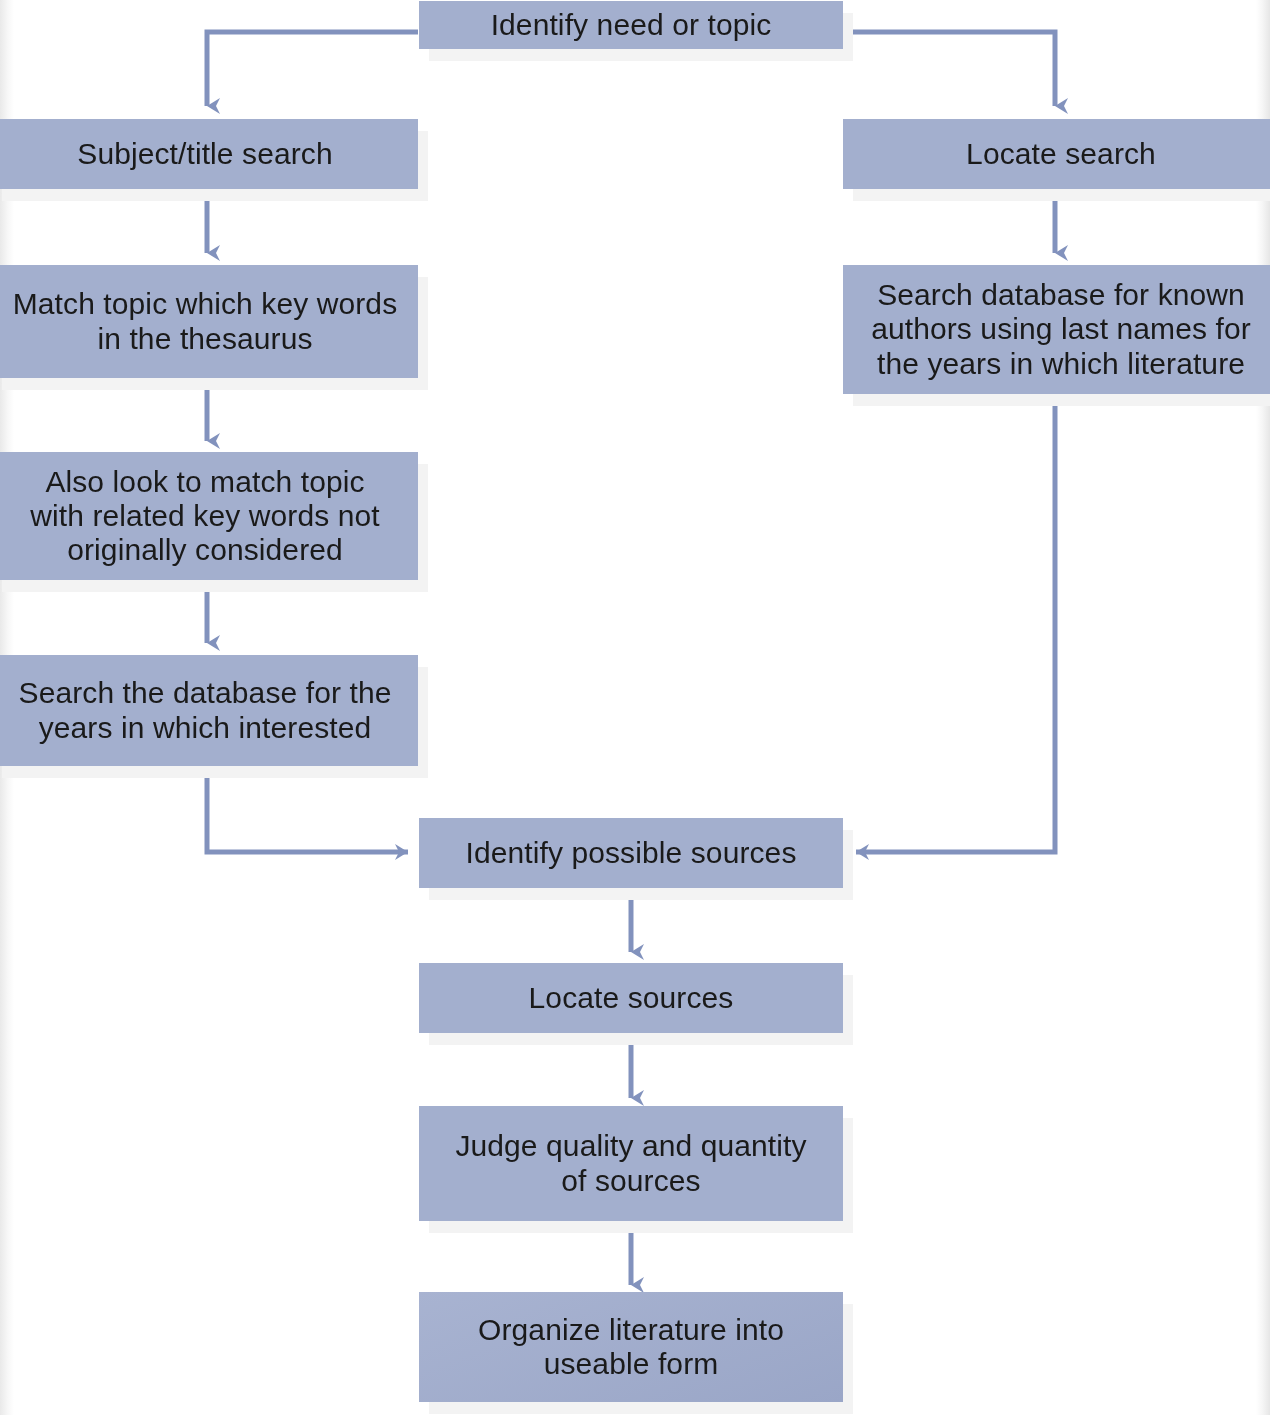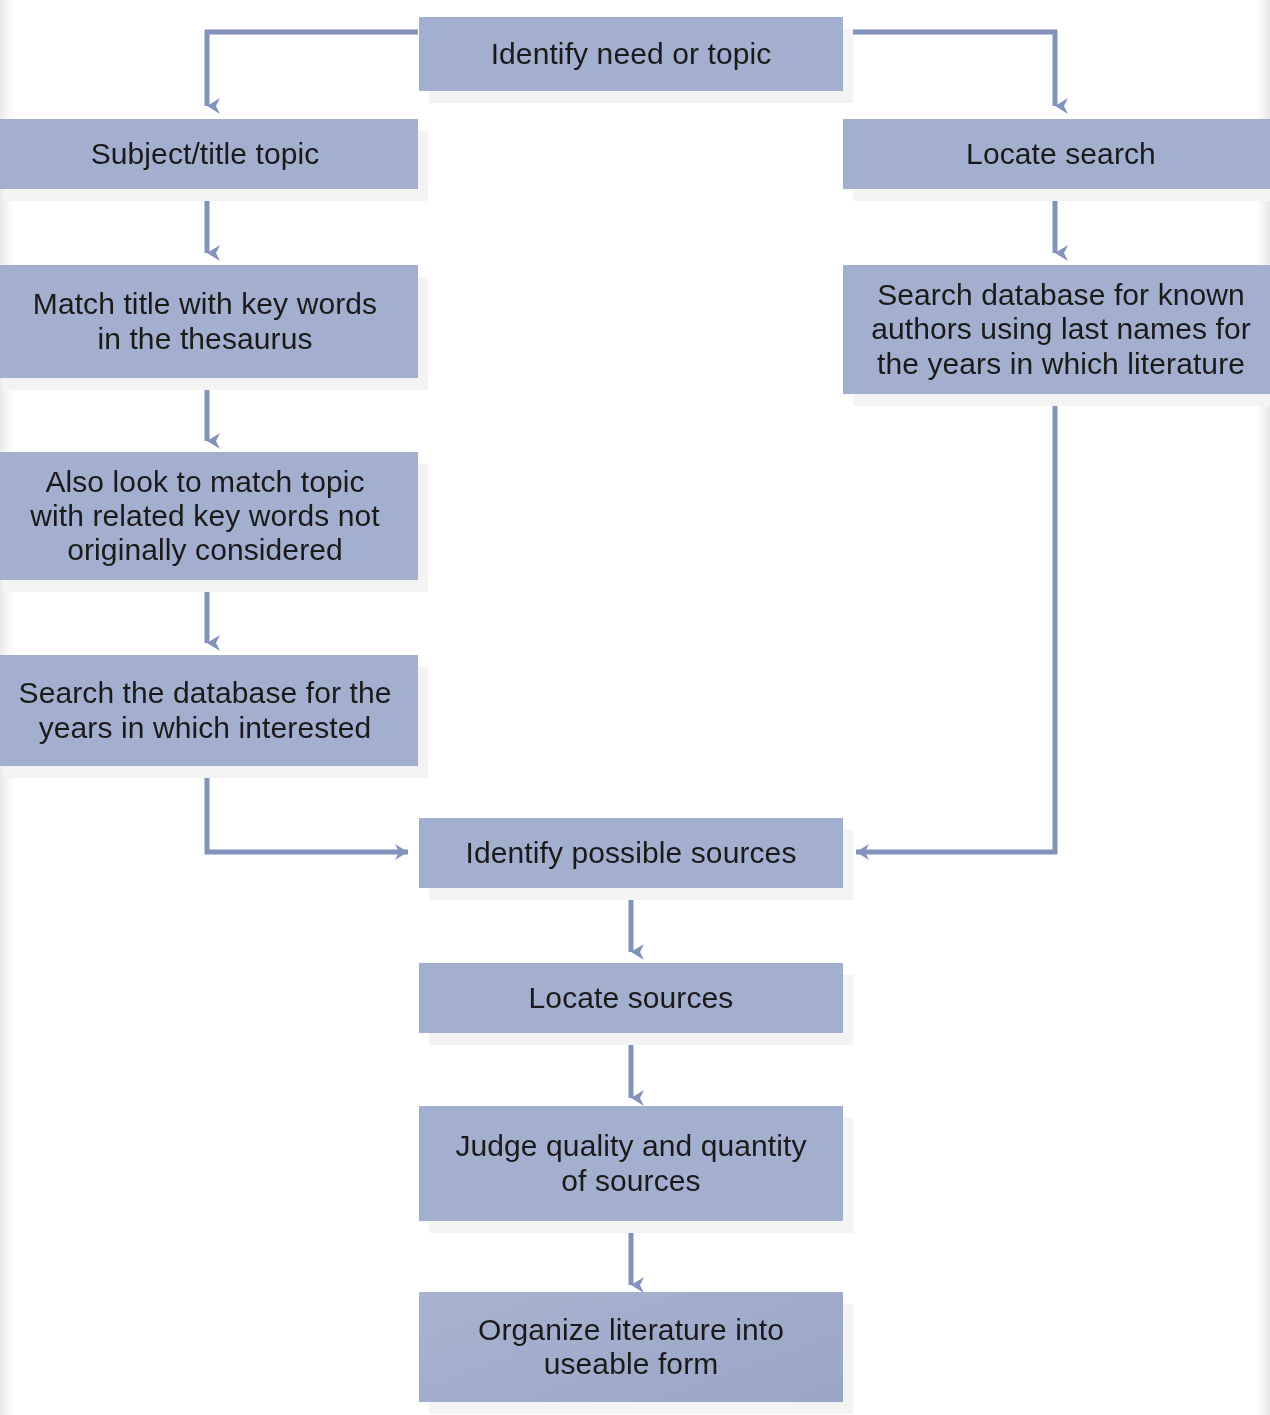--- a/index.html
+++ b/index.html
@@ -109,34 +109,34 @@
 
     <path d="M 1055 394 L 1055 852 L 856 852" fill="none" stroke="#8292bd" stroke-width="5" marker-end="url(#ah-left)"></path>
 
     <path d="M 631 888 L 631 952" fill="none" stroke="#8292bd" stroke-width="5" marker-end="url(#ah-down)"></path>
 
     <path d="M 631 1033 L 631 1098" fill="none" stroke="#8292bd" stroke-width="5" marker-end="url(#ah-down)"></path>
 
     <path d="M 631 1221 L 631 1285" fill="none" stroke="#8292bd" stroke-width="5" marker-end="url(#ah-down)"></path>
   </svg>
 
-  <div class="node shadowed" style="left:419px; top:17px; width:424px; height:74px;">
+  <div class="node shadowed" style="left:419px; top:1px; width:424px; height:48px;">
     <span class="label">Identify need or topic</span>
   </div>
 
   <div class="node shadowed" style="left:-8px; top:119px; width:426px; height:70px;">
-    <span class="label">Subject/title topic</span>
+    <span class="label">Subject/title search</span>
   </div>
 
   <div class="node shadowed" style="left:843px; top:119px; width:436px; height:70px;">
     <span class="label">Locate search</span>
   </div>
 
   <div class="node shadowed" style="left:-8px; top:265px; width:426px; height:113px;">
-    <span class="label">Match title with key words
+    <span class="label">Match topic which key words
 in the thesaurus</span>
   </div>
 
   <div class="node shadowed" style="left:843px; top:265px; width:436px; height:129px;">
     <span class="label">Search database for known
 authors using last names for
 the years in which literature</span>
   </div>
 
   <div class="node shadowed" style="left:-8px; top:452px; width:426px; height:128px;">

